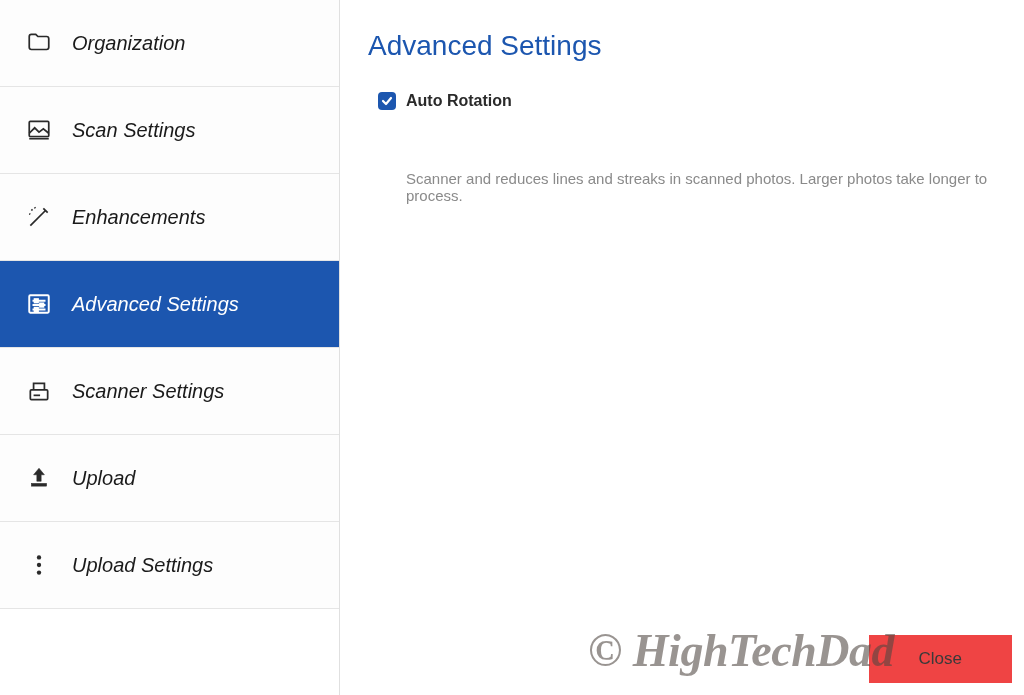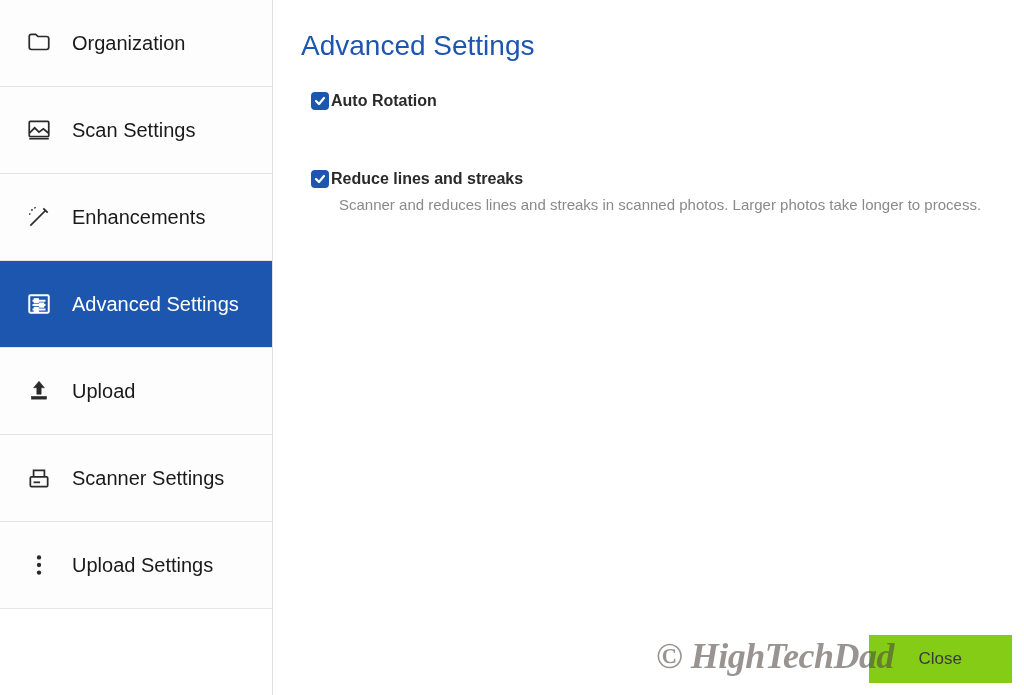--- a/index.html
+++ b/index.html
@@ -14,25 +14,26 @@
       height: 695px;
       overflow: hidden;
       position: relative;
     }
     .container {
       display: flex;
       width: 100%;
       height: 100%;
     }
     .sidebar {
-      width: 273px;
+      width: 340px;
       background: #ffffff;
       border-right: 1px solid #e0e0e0;
       display: flex;
       flex-direction: column;
+      font-style: italic;
     }
     .sidebar-item {
       display: flex;
       align-items: center;
       padding: 28px 24px;
       border-bottom: 1px solid #e5e5e5;
       cursor: pointer;
       font-size: 20px;
       color: #1a1a1a;
       background: #fdfdfd;
@@ -65,21 +66,21 @@
       font-weight: 500;
       margin-bottom: 30px;
     }
     .option-row {
       margin-bottom: 60px;
       padding-left: 10px;
     }
     .option-head {
       display: flex;
       align-items: flex-start;
-      gap: 2px;
+      gap: 10px;
     }
     .checkbox {
       width: 18px;
       height: 18px;
       background: #1c56af;
       border-radius: 4px;
       display: flex;
       align-items: center;
       justify-content: center;
       flex-shrink: 0;
@@ -97,33 +98,33 @@
     .option-desc {
       font-size: 15px;
       color: #8a8a8a;
       margin-top: 8px;
       margin-left: 28px;
     }
     .close-button {
       position: absolute;
       bottom: 12px;
       right: 12px;
-      background: #84cc16;
+      background: #ef4444;
       border: none;
       padding: 14px 50px;
       font-size: 17px;
       color: #3a3a3a;
       cursor: pointer;
       font-family: inherit;
     }
     .watermark {
       position: absolute;
       bottom: 18px;
       right: 130px;
-      font-size: 36px;
+      font-size: 46px;
       font-style: italic;
       font-family: Georgia, "Times New Roman", serif;
       font-weight: bold;
       color: rgba(80, 70, 65, 0.58);
       pointer-events: none;
       letter-spacing: -0.5px;
     }
   </style>
 </head>
 <body>
@@ -170,37 +171,37 @@
           <rect x="8" y="7.5" width="3" height="3" fill="#ffffff"></rect>
           <rect x="13" y="11.5" width="3" height="3" fill="#ffffff"></rect>
           <rect x="8" y="15.5" width="3" height="3" fill="#ffffff"></rect>
         </svg>
       </span>
       <span>Advanced Settings</span>
     </div>
 
     <div class="sidebar-item">
       <span class="icon">
+        <svg viewBox="0 0 24 24" fill="none" stroke="#2a2a2a" stroke-width="1.6">
+          <rect x="4" y="11" width="16" height="9" rx="1"></rect>
+          <path d="M7 11 L7 5 L17 5 L17 11"></path>
+          <path d="M7 16 L13 16"></path>
+        </svg>
+      </span>
+      <span>Scanner Settings</span>
+    </div>
+
+    <div class="sidebar-item">
+      <span class="icon">
         <svg viewBox="0 0 24 24" fill="#2a2a2a" stroke="#2a2a2a" stroke-width="0.5">
           <path d="M12 3 L7 9 L10 9 L10 15 L14 15 L14 9 L17 9 Z"></path>
           <rect x="5" y="17" width="14" height="2.5"></rect>
         </svg>
       </span>
       <span>Upload</span>
-    </div>
-
-    <div class="sidebar-item">
-      <span class="icon">
-        <svg viewBox="0 0 24 24" fill="none" stroke="#2a2a2a" stroke-width="1.6">
-          <rect x="4" y="11" width="16" height="9" rx="1"></rect>
-          <path d="M7 11 L7 5 L17 5 L17 11"></path>
-          <path d="M7 16 L13 16"></path>
-        </svg>
-      </span>
-      <span>Scanner Settings</span>
     </div>
 
     <div class="sidebar-item">
       <span class="icon">
         <svg viewBox="0 0 24 24" fill="#2a2a2a">
           <circle cx="12" cy="5" r="2"></circle>
           <circle cx="12" cy="12" r="2"></circle>
           <circle cx="12" cy="19" r="2"></circle>
         </svg>
       </span>
@@ -218,28 +219,20 @@
           <svg viewBox="0 0 12 12" fill="none" stroke="#ffffff" stroke-width="2.2" stroke-linecap="round" stroke-linejoin="round">
             <path d="M2 6 L5 9 L10 3"></path>
           </svg>
         </div>
         <span class="option-label">Auto Rotation</span>
       </div>
     </div>
 
 
     <div class="option-row">
-      <div class="option-head">
-        <div class="checkbox">
-          <svg viewBox="0 0 12 12" fill="none" stroke="#ffffff" stroke-width="2.2" stroke-linecap="round" stroke-linejoin="round">
-            <path d="M2 6 L5 9 L10 3"></path>
-          </svg>
-        </div>
-        <span class="option-label">Reduce lines and streaks</span>
-      </div>
       <div class="option-desc">Scanner and reduces lines and streaks in scanned photos. Larger photos take longer to process.</div>
     </div>
 
     <button class="close-button">Close</button>
 
     <div class="watermark">© HighTechDad</div>
   </main>
 </div>
 
 </body></html>

